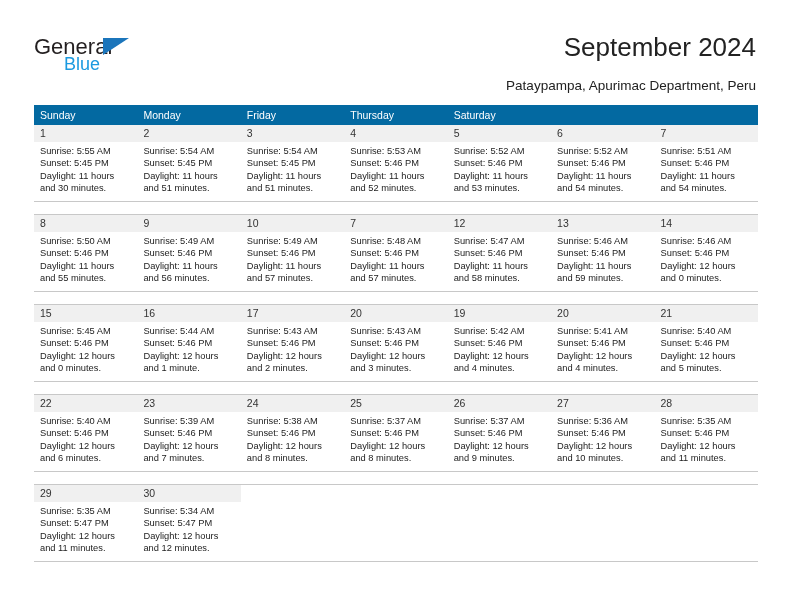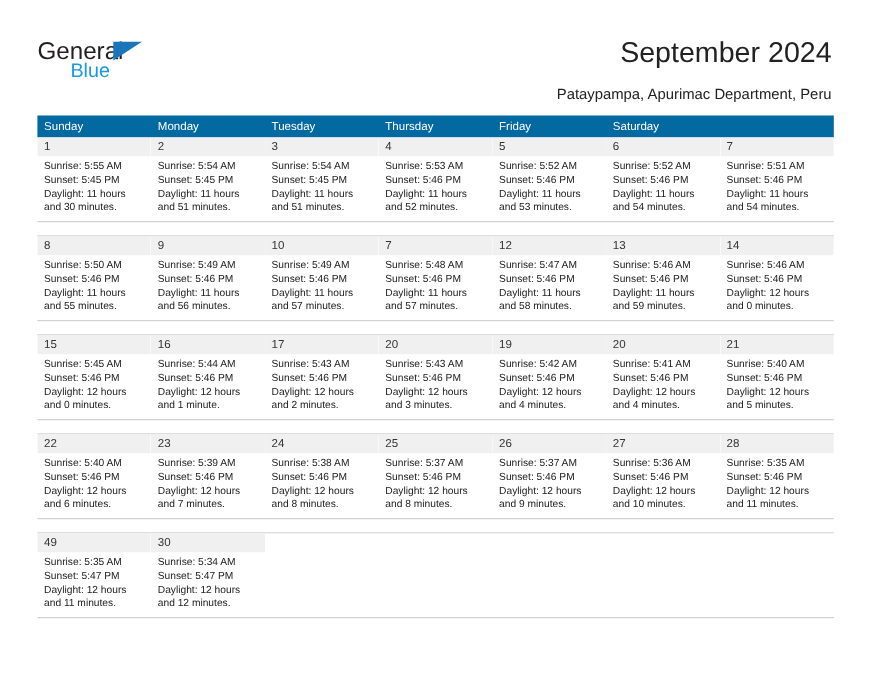--- a/index.html
+++ b/index.html
@@ -172,23 +172,22 @@
 
     <div class="title">September 2024</div>
     <div class="subtitle">Pataypampa, Apurimac Department, Peru</div>
   </div>
 
   <div class="calendar">
 
     <div class="dow-row">
       <div class="dow">Sunday</div>
       <div class="dow">Monday</div>
-      <div class="dow">Tuesday</div>
+      <div class="dow">Friday</div>
       <div class="dow">Thursday</div>
-      <div class="dow">Friday</div>
       <div class="dow">Saturday</div>
     </div>
 
     <div id="weeks-container">
         <div class="week">
           <div class="cell filled">
             <div class="daynum-band">
               <span class="daynum">1</span>
             </div>
             <div class="cell-body">
@@ -498,21 +497,21 @@
               <div class="cell-line">Sunrise: 5:35 AM</div>
               <div class="cell-line">Sunset: 5:46 PM</div>
               <div class="cell-line">Daylight: 12 hours</div>
               <div class="cell-line">and 11 minutes.</div>
             </div>
           </div>
         </div>
         <div class="week">
           <div class="cell filled">
             <div class="daynum-band">
-              <span class="daynum">49</span>
+              <span class="daynum">29</span>
             </div>
             <div class="cell-body">
               <div class="cell-line">Sunrise: 5:35 AM</div>
               <div class="cell-line">Sunset: 5:47 PM</div>
               <div class="cell-line">Daylight: 12 hours</div>
               <div class="cell-line">and 11 minutes.</div>
             </div>
           </div>
           <div class="cell filled">
             <div class="daynum-band">

